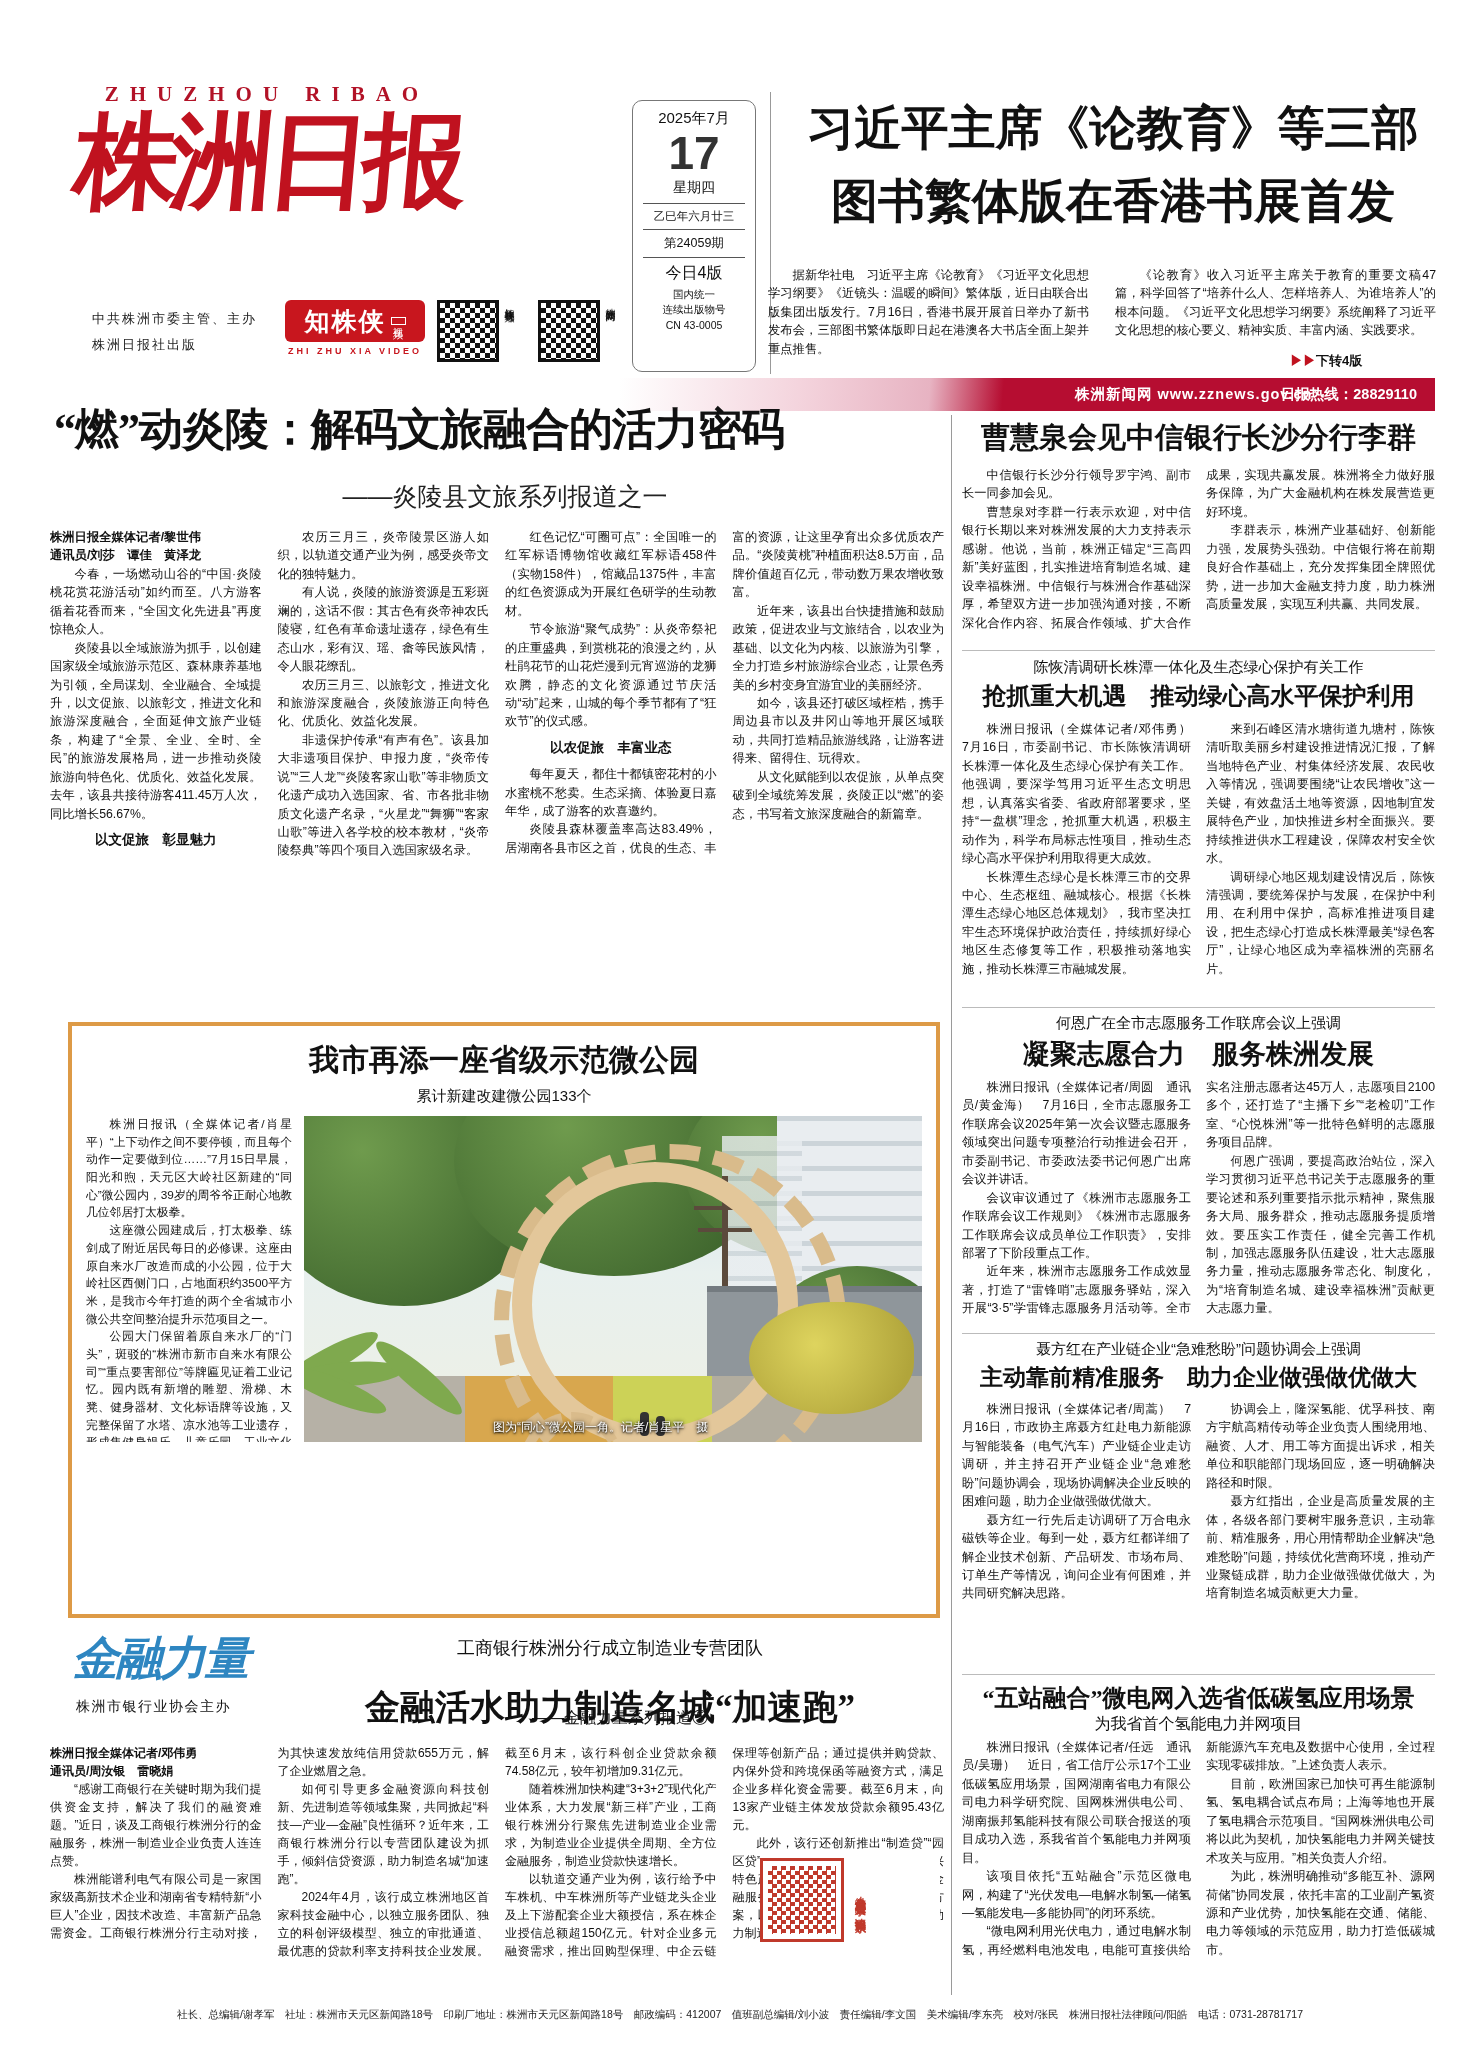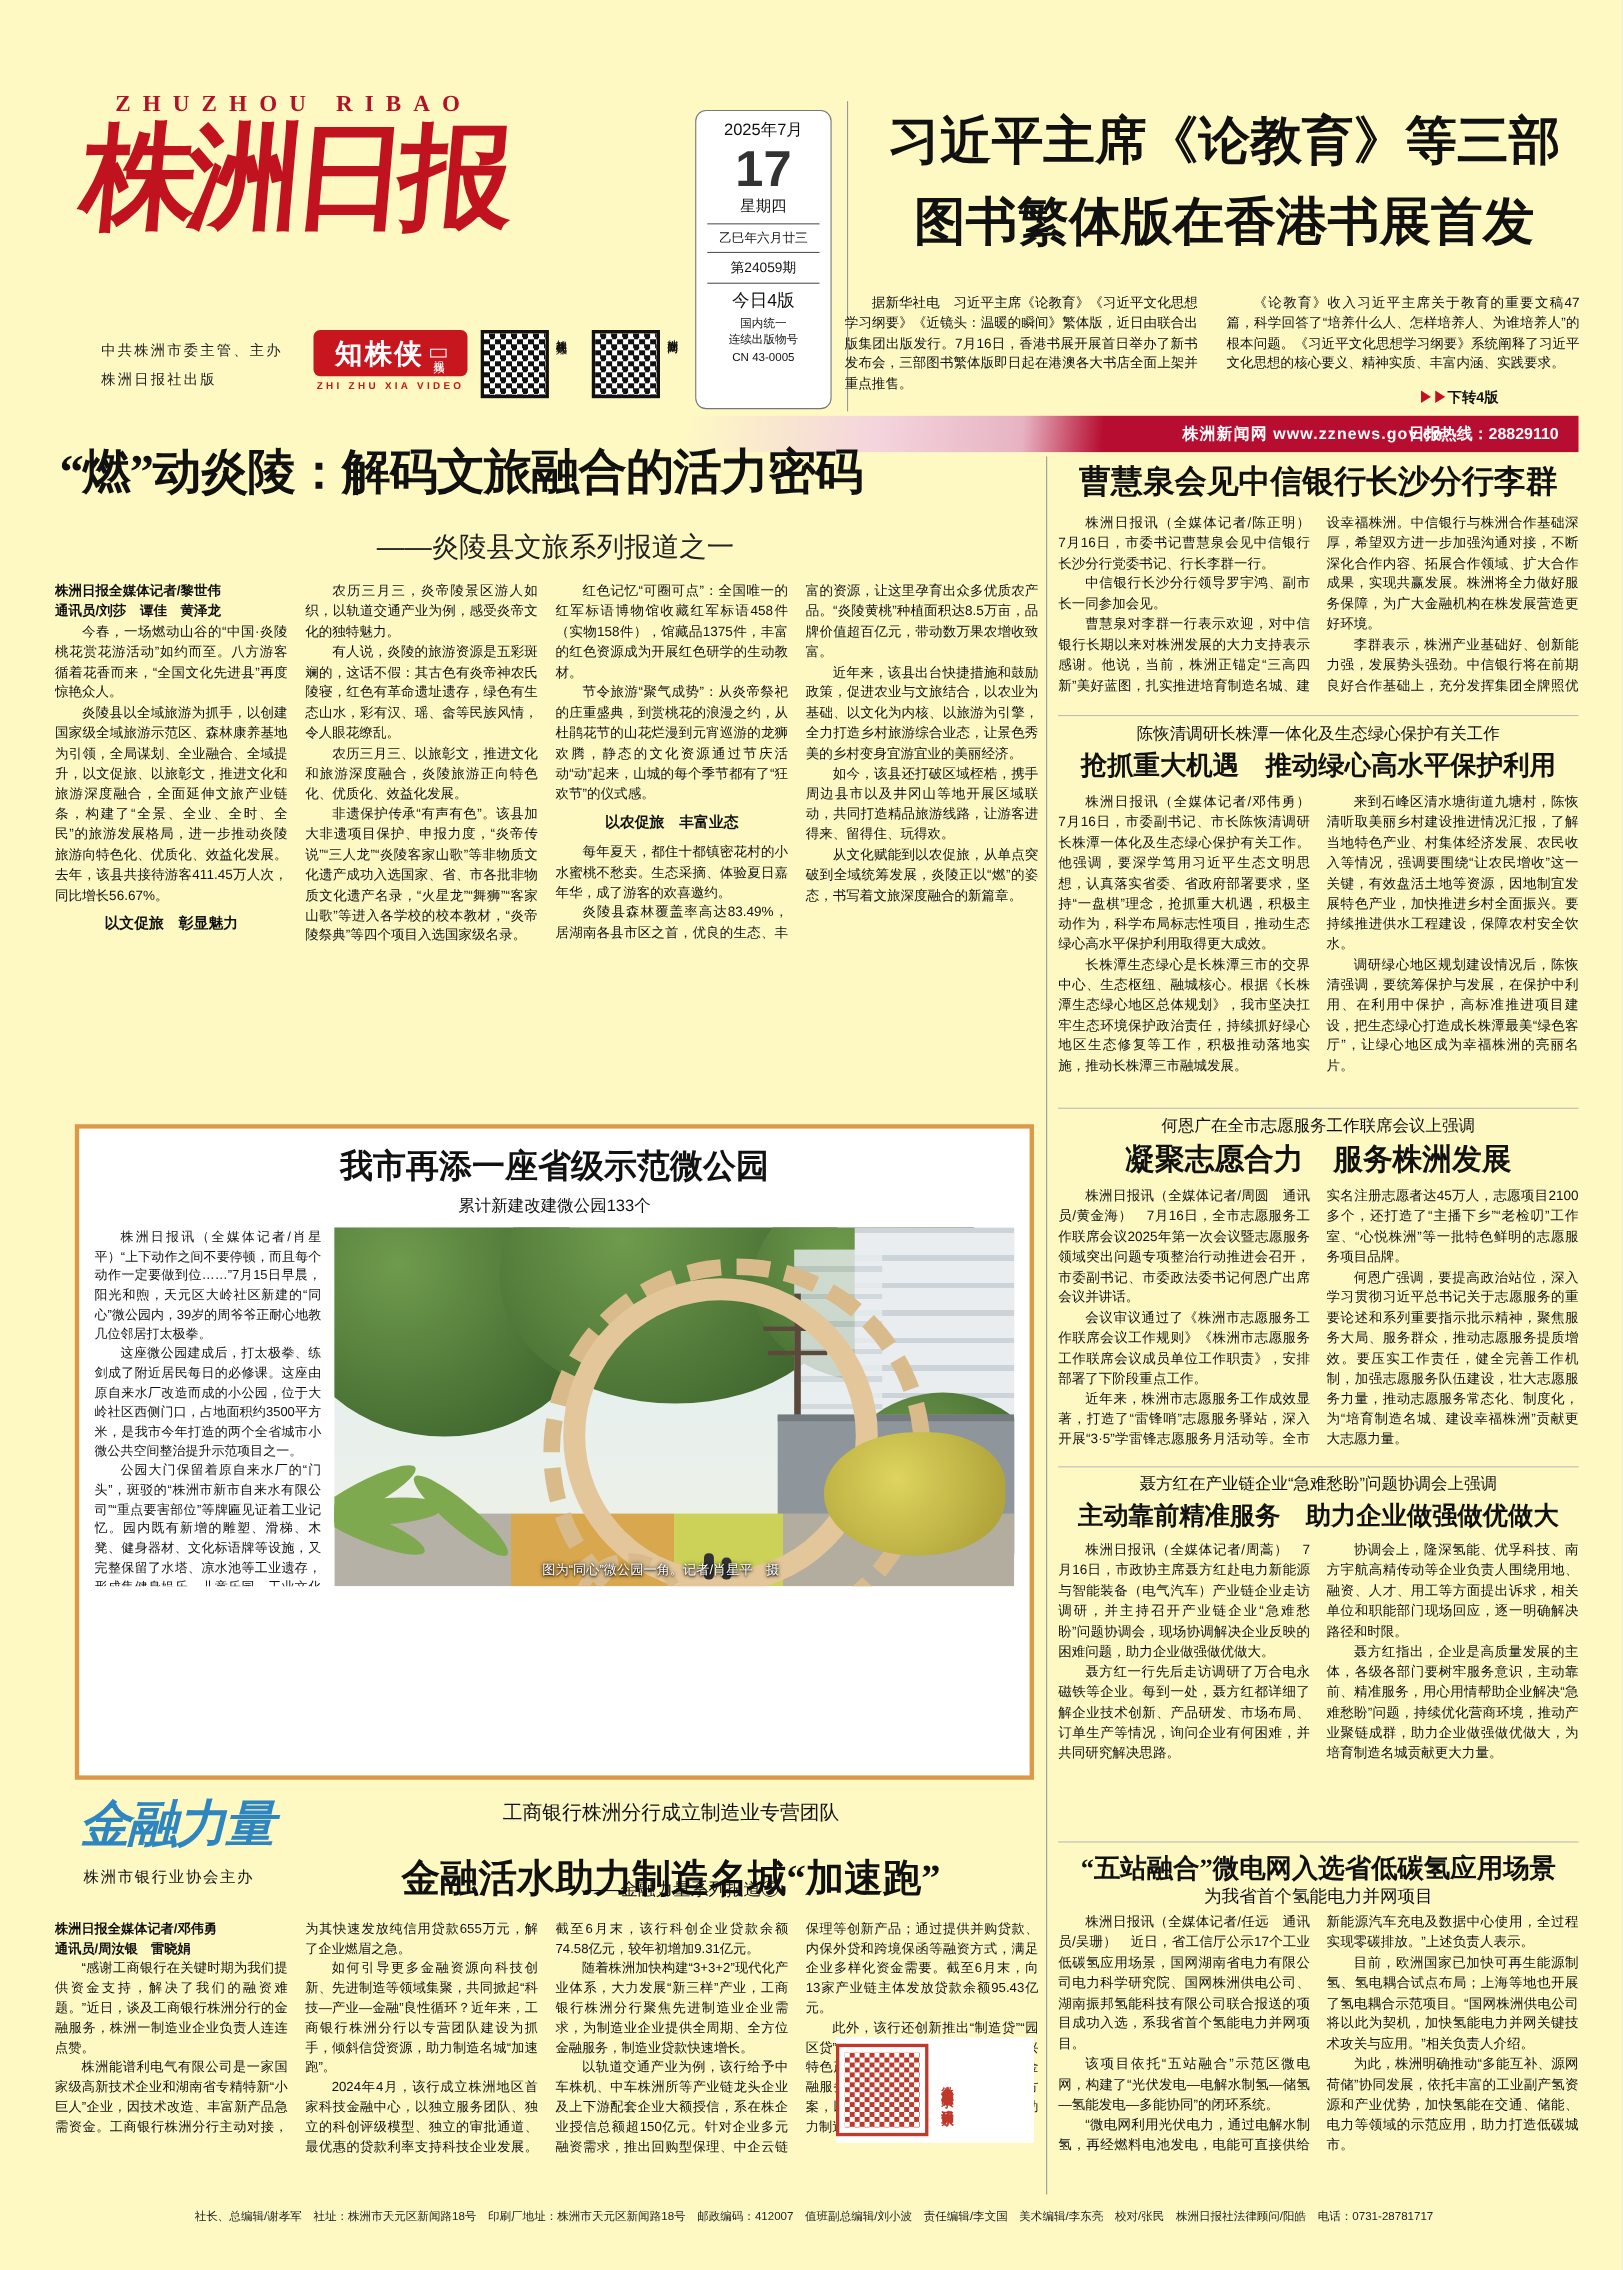--- a/index.html
+++ b/index.html
@@ -1,16 +1,16 @@
 <!DOCTYPE html>
 <html><head>
 <meta charset="utf-8">
 <style>
   html,body{margin:0;padding:0;background:#e8e8e8;}
-  #page{position:relative;width:1475px;height:2064px;background:#fef9c3;margin:0 auto;
+  #page{position:relative;width:1475px;height:2064px;background:#ffffff;margin:0 auto;
         font-family:"Liberation Sans",sans-serif;color:#111;overflow:hidden;}
   
   .masthead{position:absolute;left:52px;top:66px;width:430px;height:226px;text-align:center;}
   .m-en{color:#b21227;font-family:"Liberation Serif",serif;font-weight:bold;
         font-size:21px;letter-spacing:11px;margin-top:16px;}
   .m-cn{font-size:104px;font-weight:900;color:#c0121f;font-family:"Liberation Serif",serif;
         transform:skewX(-5deg);letter-spacing:-8px;line-height:1.05;white-space:nowrap;}
   .pub-block{position:absolute;left:92px;top:306px;width:180px;font-size:13px;line-height:2.0;
         letter-spacing:2px;color:#222;}
   .zzx{position:absolute;left:285px;top:300px;width:140px;text-align:center;}
@@ -270,21 +270,20 @@
     <div class="stamp">
         <div class="stamp-inner"></div>
       </div>
     <div class="fin-qr-label">小微企业如有融资需求　请扫码联系</div>
   </div>
 
   <div class="vmain"></div>
 
   <div class="r-headline" style="top:418px;font-size:29px;">曹慧泉会见中信银行长沙分行李群</div>
   <div class="r-body body-text" style="top:466px;height:178px;">
-      <p>株洲日报讯（全媒体记者/陈正明）　7月16日，市委书记曹慧泉会见中信银行长沙分行党委书记、行长李群一行。</p>
       <p>中信银行长沙分行领导罗宇鸿、副市长一同参加会见。</p>
       <p>曹慧泉对李群一行表示欢迎，对中信银行长期以来对株洲发展的大力支持表示感谢。他说，当前，株洲正锚定“三高四新”美好蓝图，扎实推进培育制造名城、建设幸福株洲。中信银行与株洲合作基础深厚，希望双方进一步加强沟通对接，不断深化合作内容、拓展合作领域、扩大合作成果，实现共赢发展。株洲将全力做好服务保障，为广大金融机构在株发展营造更好环境。</p>
       <p>李群表示，株洲产业基础好、创新能力强，发展势头强劲。中信银行将在前期良好合作基础上，充分发挥集团全牌照优势，进一步加大金融支持力度，助力株洲高质量发展，实现互利共赢、共同发展。</p>
     </div>
 
   <div class="r-sep" style="top:650px;"></div>
   <div class="r-kicker" style="top:658px;">陈恢清调研长株潭一体化及生态绿心保护有关工作</div>
   <div class="r-headline" style="top:680px;font-size:24px;">抢抓重大机遇　推动绿心高水平保护利用</div>
   <div class="r-body body-text" style="top:720px;height:284px;">
       <p>株洲日报讯（全媒体记者/邓伟勇）　7月16日，市委副书记、市长陈恢清调研长株潭一体化及生态绿心保护有关工作。他强调，要深学笃用习近平生态文明思想，认真落实省委、省政府部署要求，坚持“一盘棋”理念，抢抓重大机遇，积极主动作为，科学布局标志性项目，推动生态绿心高水平保护利用取得更大成效。</p>

